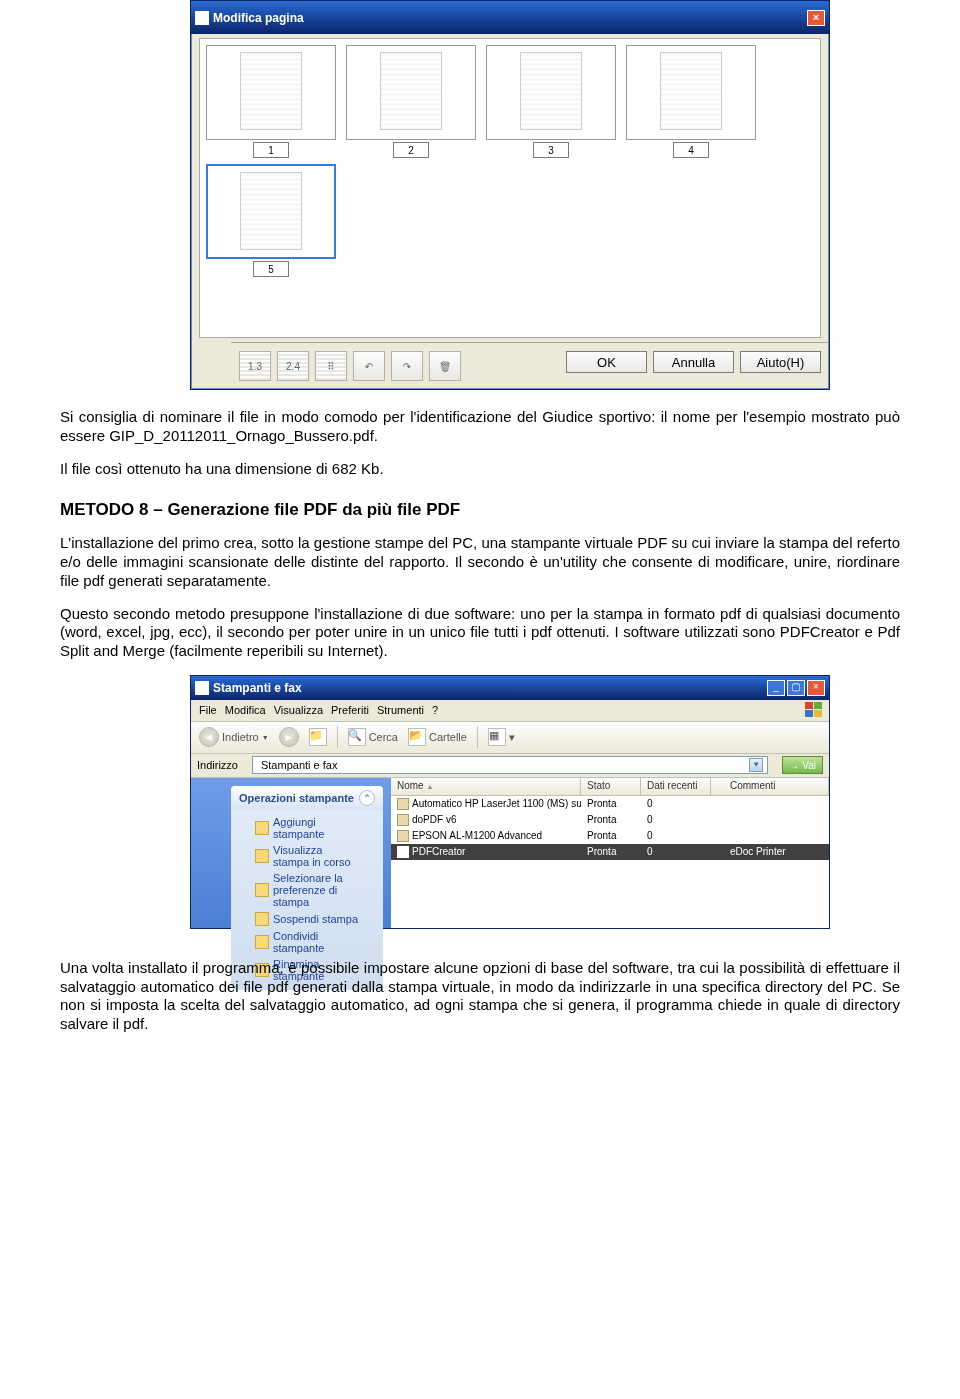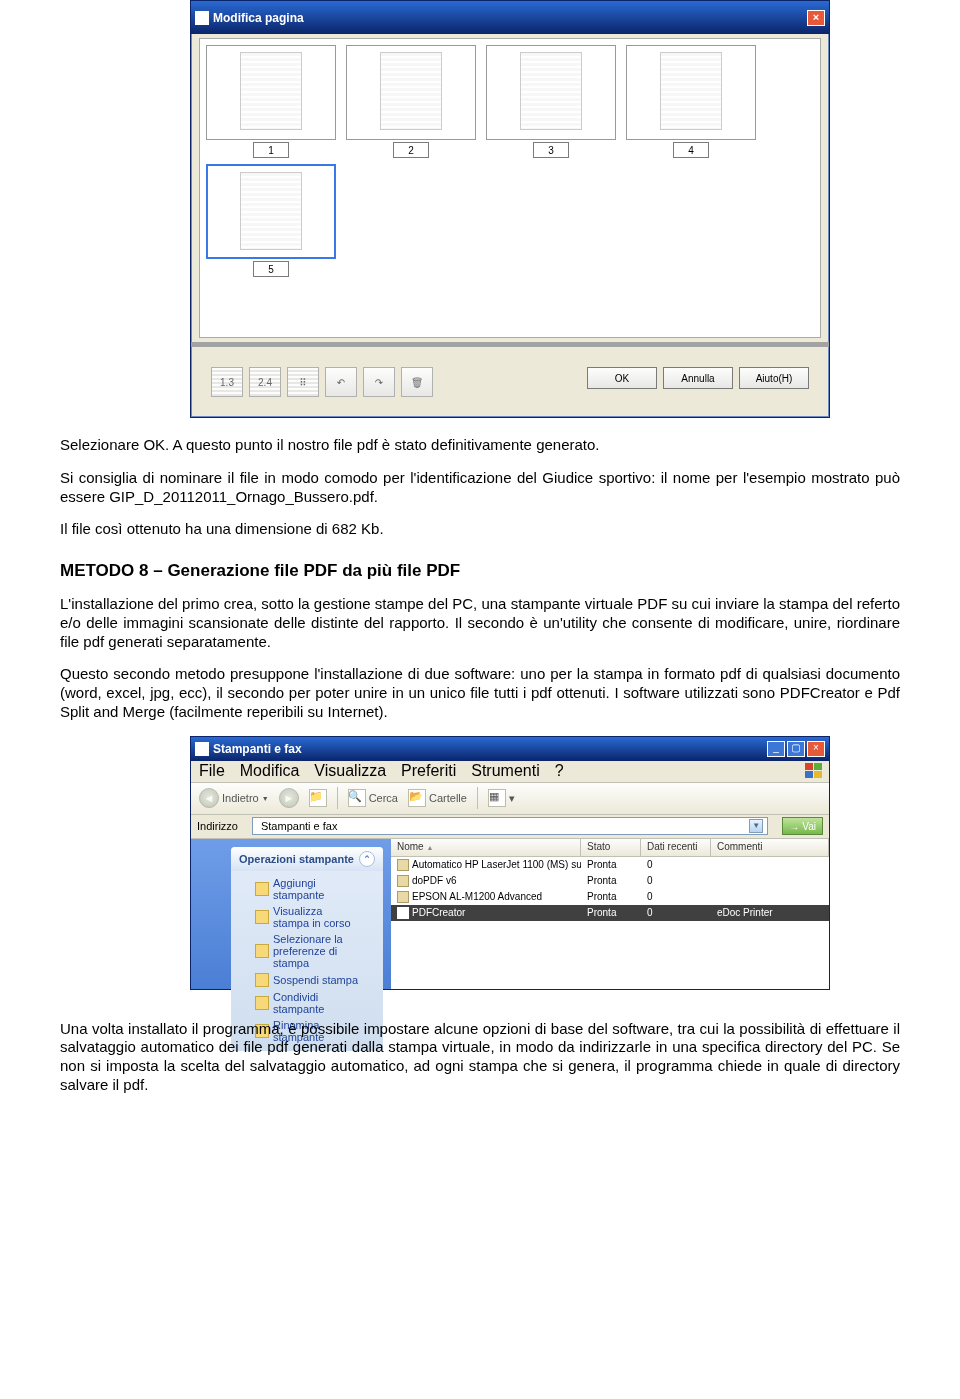--- a/index.html
+++ b/index.html
@@ -12,36 +12,36 @@
 .titlebar .ticon { width: 14px; height: 14px; background: #fff; display: inline-block; }
 .titlebar .closebtn { margin-left: auto; width: 18px; height: 16px; background: #e65a3a; border: 1px solid #fff; color: #fff; font-size: 11px; text-align: center; line-height: 12px; cursor: pointer; }
 .label-row { padding: 4px 8px; font-size: 11px; color: #333; }
 .thumbs-area { background: #fff; border: 1px solid #aaa; margin: 4px 8px; height: 300px; padding: 6px; }
 .thumb-row { display: flex; gap: 10px; margin-bottom: 6px; }
 .page-thumb { width: 130px; }
 .page-thumb.selected .pgbox { border: 2px solid #3b78e7; }
 .pgbox { width: 130px; height: 95px; border: 1px solid #999; background: #fff; position: relative; overflow: hidden; }
 .pgbox::before { content: ""; display: block; margin: 6px auto; width: 60px; height: 76px; border: 1px solid #ccc; background: linear-gradient(#f7f7f7 3px, transparent 3px) 0 0/100% 5px; }
 .numfield { width: 36px; height: 16px; font-size: 10px; text-align: center; border: 1px solid #7a7a7a; background: #fff; margin: 2px auto 0; display: block; }
-.dlg-toolbar { display: flex; gap: 6px; padding: 20px; border-top: 5px solid #a3a3a3; }
+.dlg-toolbar { display: flex; gap: 6px; padding: 8px; border-top: 1px solid #a3a3a3; margin-left: 40px; }
 .tool-btn { width: 32px; height: 30px; border: 1px solid #b0b0b0; background: linear-gradient(#fdfdfd, #e7e7e4); display: flex; align-items: center; justify-content: center; font-size: 10px; color: #666; cursor: pointer; }
 .tool-btn.icon-sheets { background-image: repeating-linear-gradient(#fdfdfd, #fdfdfd 2px, #e7e7e4 2px, #e7e7e4 4px); }
 .btn-group-right { margin-left: auto; display: flex; gap: 6px; }
-.win-btn { width: 70px; height: 22px; font-size: 10px; border: 1px solid #7a7a7a; background: linear-gradient(#fdfdfd, #e7e7e4); cursor: pointer; }
+.win-btn { width: 81px; height: 22px; font-size: 13px; border: 1px solid #7a7a7a; background: linear-gradient(#fdfdfd, #e7e7e4); cursor: pointer; }
 .d-para { margin: 14px 0; text-align: justify; line-height: 1.25; }
 .d-heading { margin: 22px 0 14px; font-weight: bold; font-size: 17px; }
 .screenshot2 { margin: 14px 0 30px 130px; }
 .explorer { width: 640px; border: 1px solid #0a246a; }
 .exp-titlebar { height: 24px; background: linear-gradient(#2a6ad3, #0a246a); display: flex; align-items: center; padding: 0 4px; }
 .exp-titlebar .et { color: #fff; font-size: 12px; font-weight: bold; margin-left: 4px; }
 .exp-titlebar .ticon2 { width: 14px; height: 14px; background: #fff; display: inline-block; }
 .exp-titlebar .winbtns { margin-left: auto; display: flex; gap: 2px; }
 .exp-titlebar .wb { width: 18px; height: 16px; background: #3c77d8; border: 1px solid #fff; color: #fff; font-size: 10px; text-align: center; line-height: 12px; cursor: pointer; }
 .exp-titlebar .wb.cls { background: #e65a3a; }
-.exp-menubar { height: 22px; background: #ece9d8; display: flex; align-items: center; gap: 15px; padding: 0 8px; font-size: 16px; border-bottom: 1px solid #c0c0b4; position: relative; }
+.exp-menubar { height: 22px; background: #ece9d8; display: flex; align-items: center; gap: 8px; padding: 0 8px; font-size: 11px; border-bottom: 1px solid #c0c0b4; position: relative; }
 .exp-menubar .flag { position: absolute; right: 6px; top: 2px; width: 18px; height: 16px; }
 .flag svg { width: 100%; height: 100%; }
 .exp-toolbar { height: 32px; background: linear-gradient(#fdfdfc, #ece9d8); display: flex; align-items: center; gap: 10px; padding: 0 8px; border-bottom: 1px solid #c0c0b4; font-size: 11px; }
 .navbtn { display: flex; align-items: center; gap: 3px; cursor: pointer; color: #555; }
 .navcircle { width: 20px; height: 20px; border-radius: 50%; background: radial-gradient(#c5e99f, #6aab3b); border: 1px solid #5a8a3a; color: #fff; font-size: 11px; text-align: center; line-height: 18px; }
 .navcircle.disabled { filter: grayscale(80%) opacity(0.5); }
 .sep { width: 1px; height: 22px; background: #c0c0b4; }
 .tb-ico { width: 18px; height: 18px; display: inline-block; border: 1px solid #bdbdad; background: #fff; }
 .exp-addr { height: 24px; background: #ece9d8; display: flex; align-items: center; padding: 0 6px; gap: 14px; font-size: 11px; border-bottom: 1px solid #c0c0b4; }
 .addr-field { flex: 1; height: 18px; border: 1px solid #7f9db9; background: #fff; display: flex; align-items: center; padding: 0 4px; gap: 4px; }
@@ -54,21 +54,21 @@
 .panel-head .chev { margin-left: auto; width: 16px; height: 16px; border-radius: 50%; background: #fff; border: 1px solid #a8bfde; font-size: 9px; color: #4b7fd5; text-align: center; line-height: 14px; }
 .panel-body { padding: 4px 24px 6px; }
 .panel-body .sitem { display: flex; align-items: center; gap: 4px; padding: 2px 0; color: #21449b; cursor: pointer; }
 .sicon { width: 14px; height: 14px; background: #f7d97a; border: 1px solid #c9a93e; display: inline-block; flex-shrink: 0; }
 .listview { flex: 1; background: #fff; }
 .lv-header { display: flex; height: 18px; background: linear-gradient(#fdfdfd, #ece9d8); border-bottom: 1px solid #c0c0b4; font-size: 10px; color: #333; }
 .lv-header div { border-right: 1px solid #c0c0b4; padding: 2px 6px; }
 .col-name { width: 190px; }
 .col-stat { width: 60px; }
 .col-dati { width: 70px; }
-.col-comm { flex: 1; }
+.col-comm { flex: 1; margin-left: 13px; }
 .lv-row { display: flex; font-size: 10px; height: 16px; align-items: center; }
 .lv-row div { padding: 0 6px; white-space: nowrap; overflow: hidden; }
 .lv-row .col-name { display: flex; align-items: center; gap: 3px; }
 .prnico { width: 12px; height: 12px; background: #e9d9a6; border: 1px solid #ad9c65; display: inline-block; flex-shrink: 0; }
 .lv-row.selected { background: #404040; color: #fff; align-items: center; }
 .lv-row.selected .prnico { background: #fff; border-color: #fff; }
 </style>
 </head>
 <body>
 
@@ -116,21 +116,20 @@
         <div class="tool-btn">🗑</div>
         <div class="btn-group-right">
           <button class="win-btn">OK</button>
           <button class="win-btn">Annulla</button>
           <button class="win-btn">Aiuto(H)</button>
         </div>
       </div>
     </div>
   </div>
 
-  <p class="d-para">Selezionare OK. A questo punto il nostro file pdf è stato definitivamente generato.</p>
   <p class="d-para">Si consiglia di nominare il file in modo comodo per l'identificazione del Giudice sportivo: il nome per l'esempio mostrato può essere GIP_D_20112011_Ornago_Bussero.pdf.</p>
   <p class="d-para">Il file così ottenuto ha una dimensione di 682 Kb.</p>
   <h3 class="d-heading">METODO 8 – Generazione file PDF da più file PDF</h3>
   <p class="d-para">L'installazione del primo crea, sotto la gestione stampe del PC, una stampante virtuale PDF su cui inviare la stampa del referto e/o delle immagini scansionate delle distinte del rapporto. Il secondo è un'utility che consente di modificare, unire, riordinare file pdf generati separatamente.</p>
   <p class="d-para">Questo secondo metodo presuppone l'installazione di due software: uno per la stampa in formato pdf di qualsiasi documento (word, excel, jpg, ecc), il secondo per poter unire in un unico file tutti i pdf ottenuti. I software utilizzati sono PDFCreator e Pdf Split and Merge (facilmente reperibili su Internet).</p>
 
   <div class="screenshot2">
     <div class="explorer">
       <div class="exp-titlebar">
         <span class="ticon2"></span>

